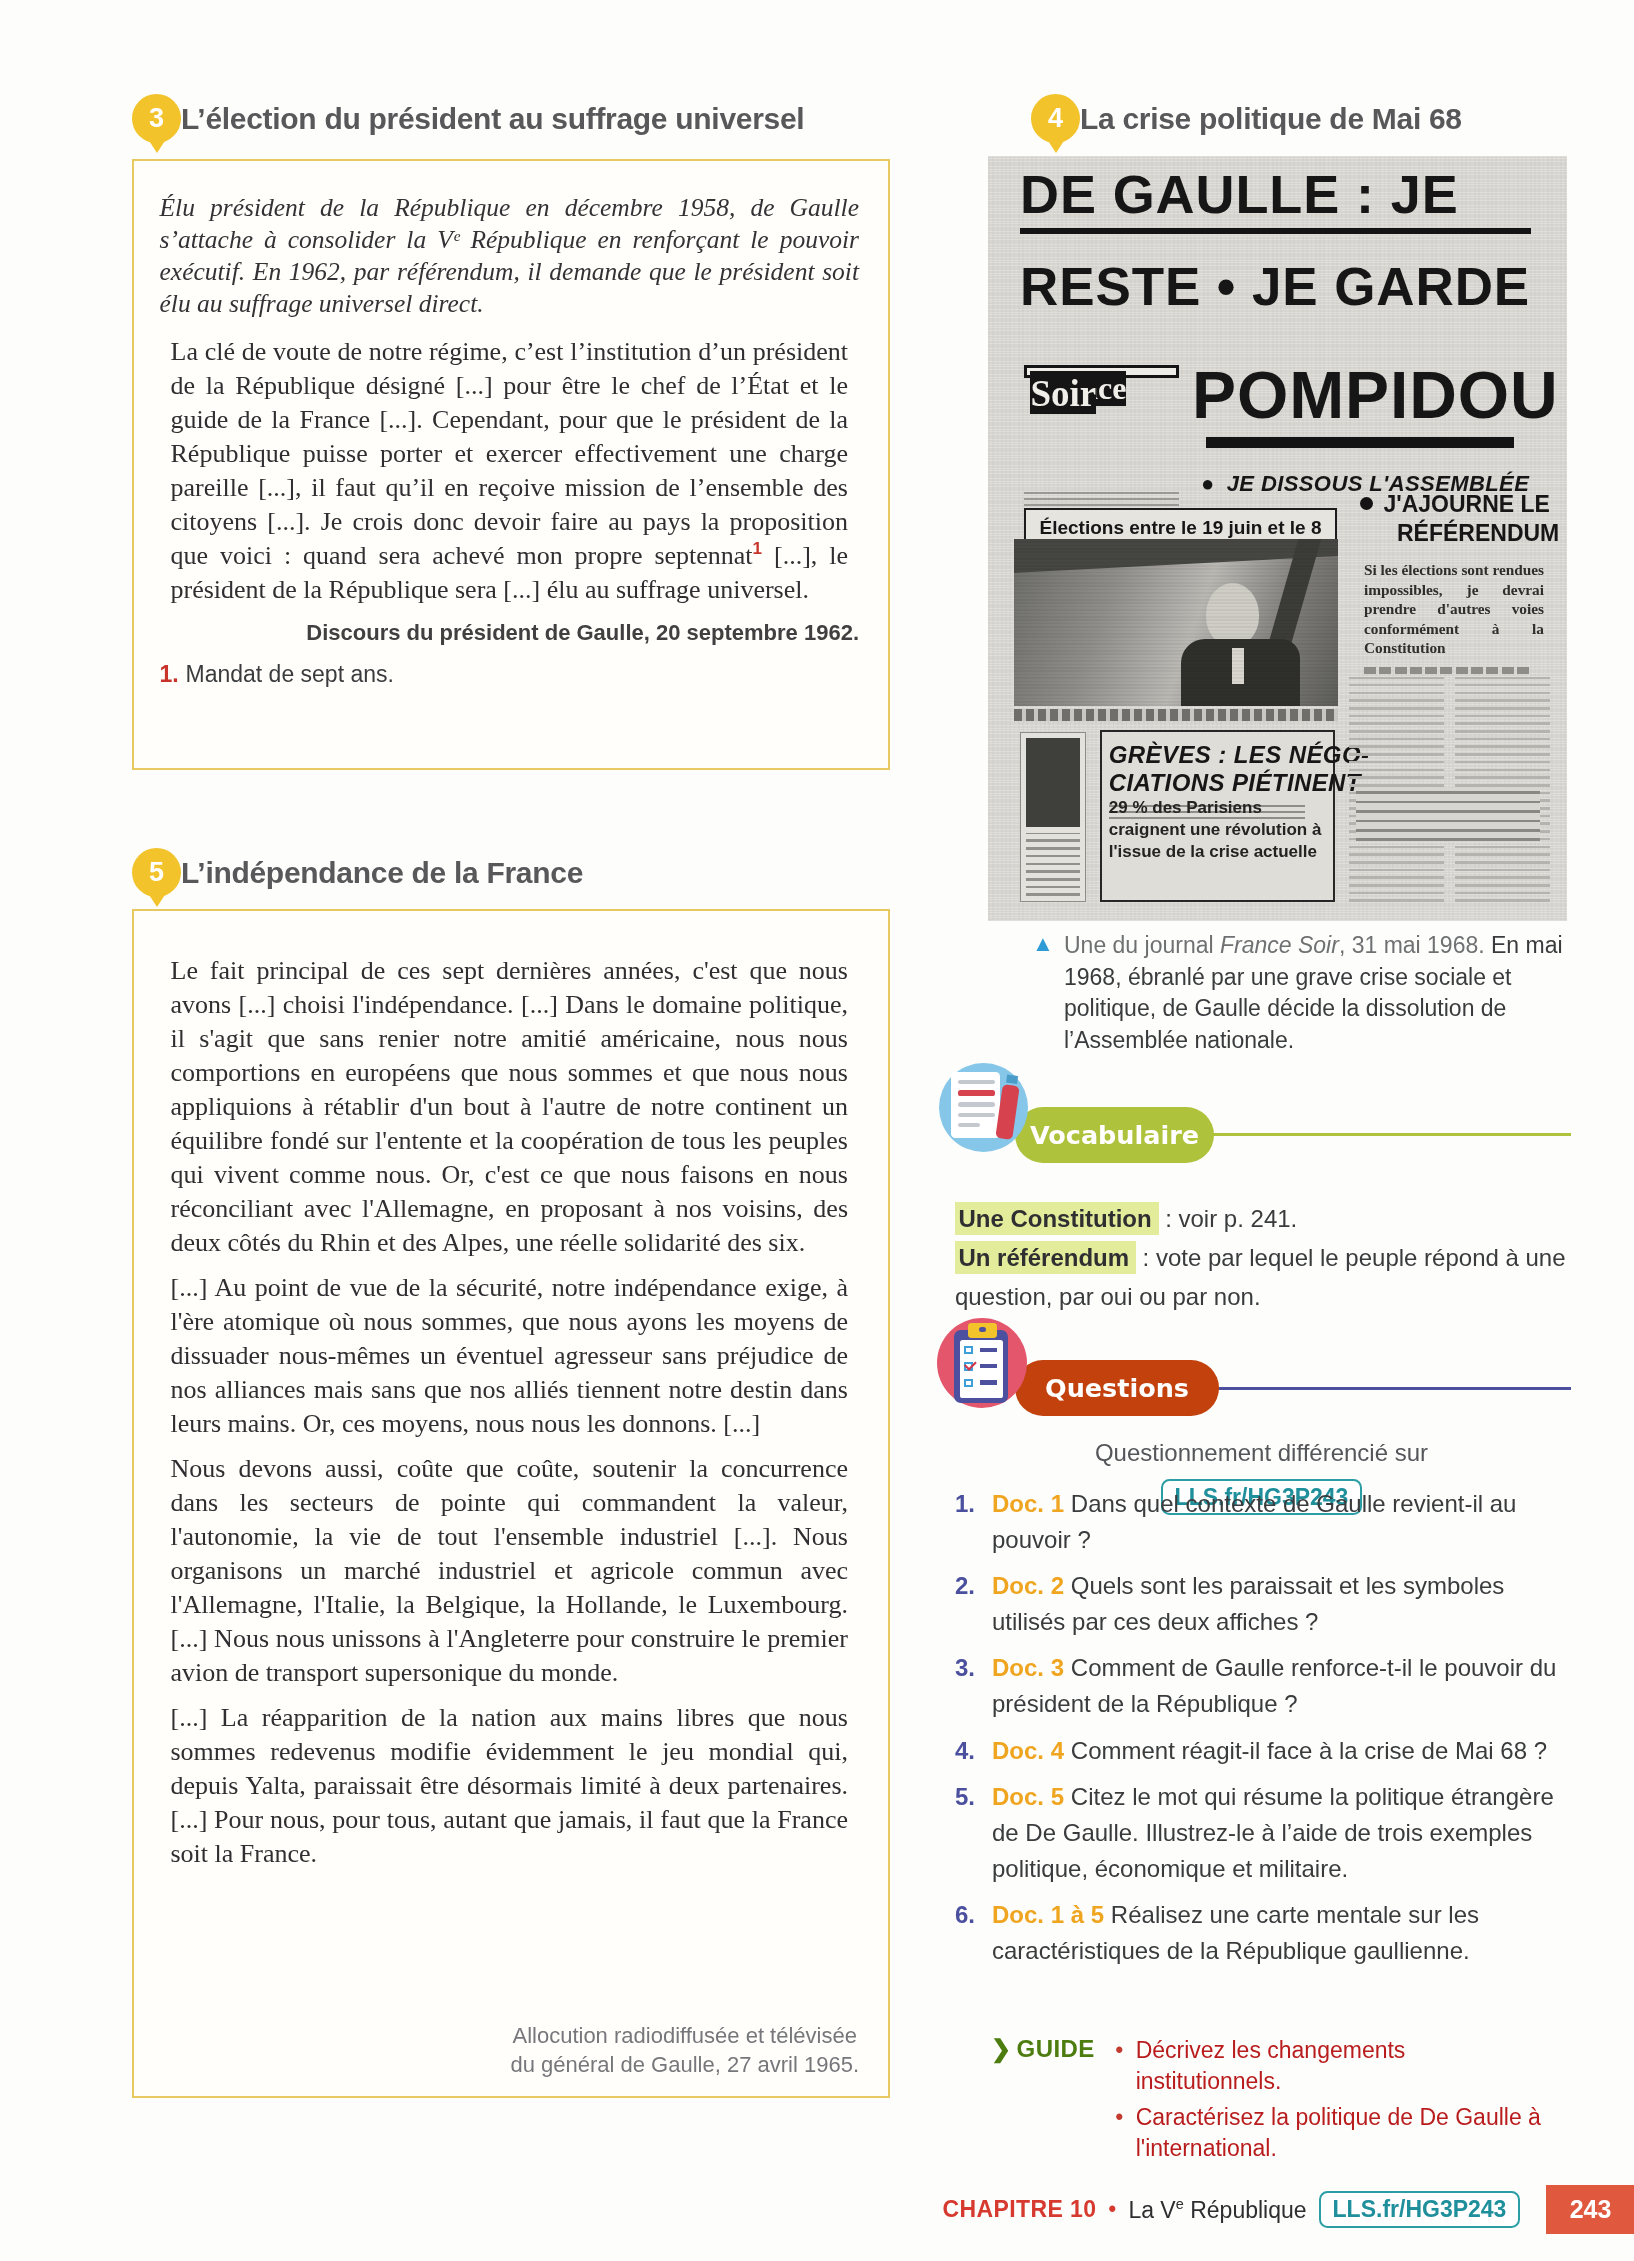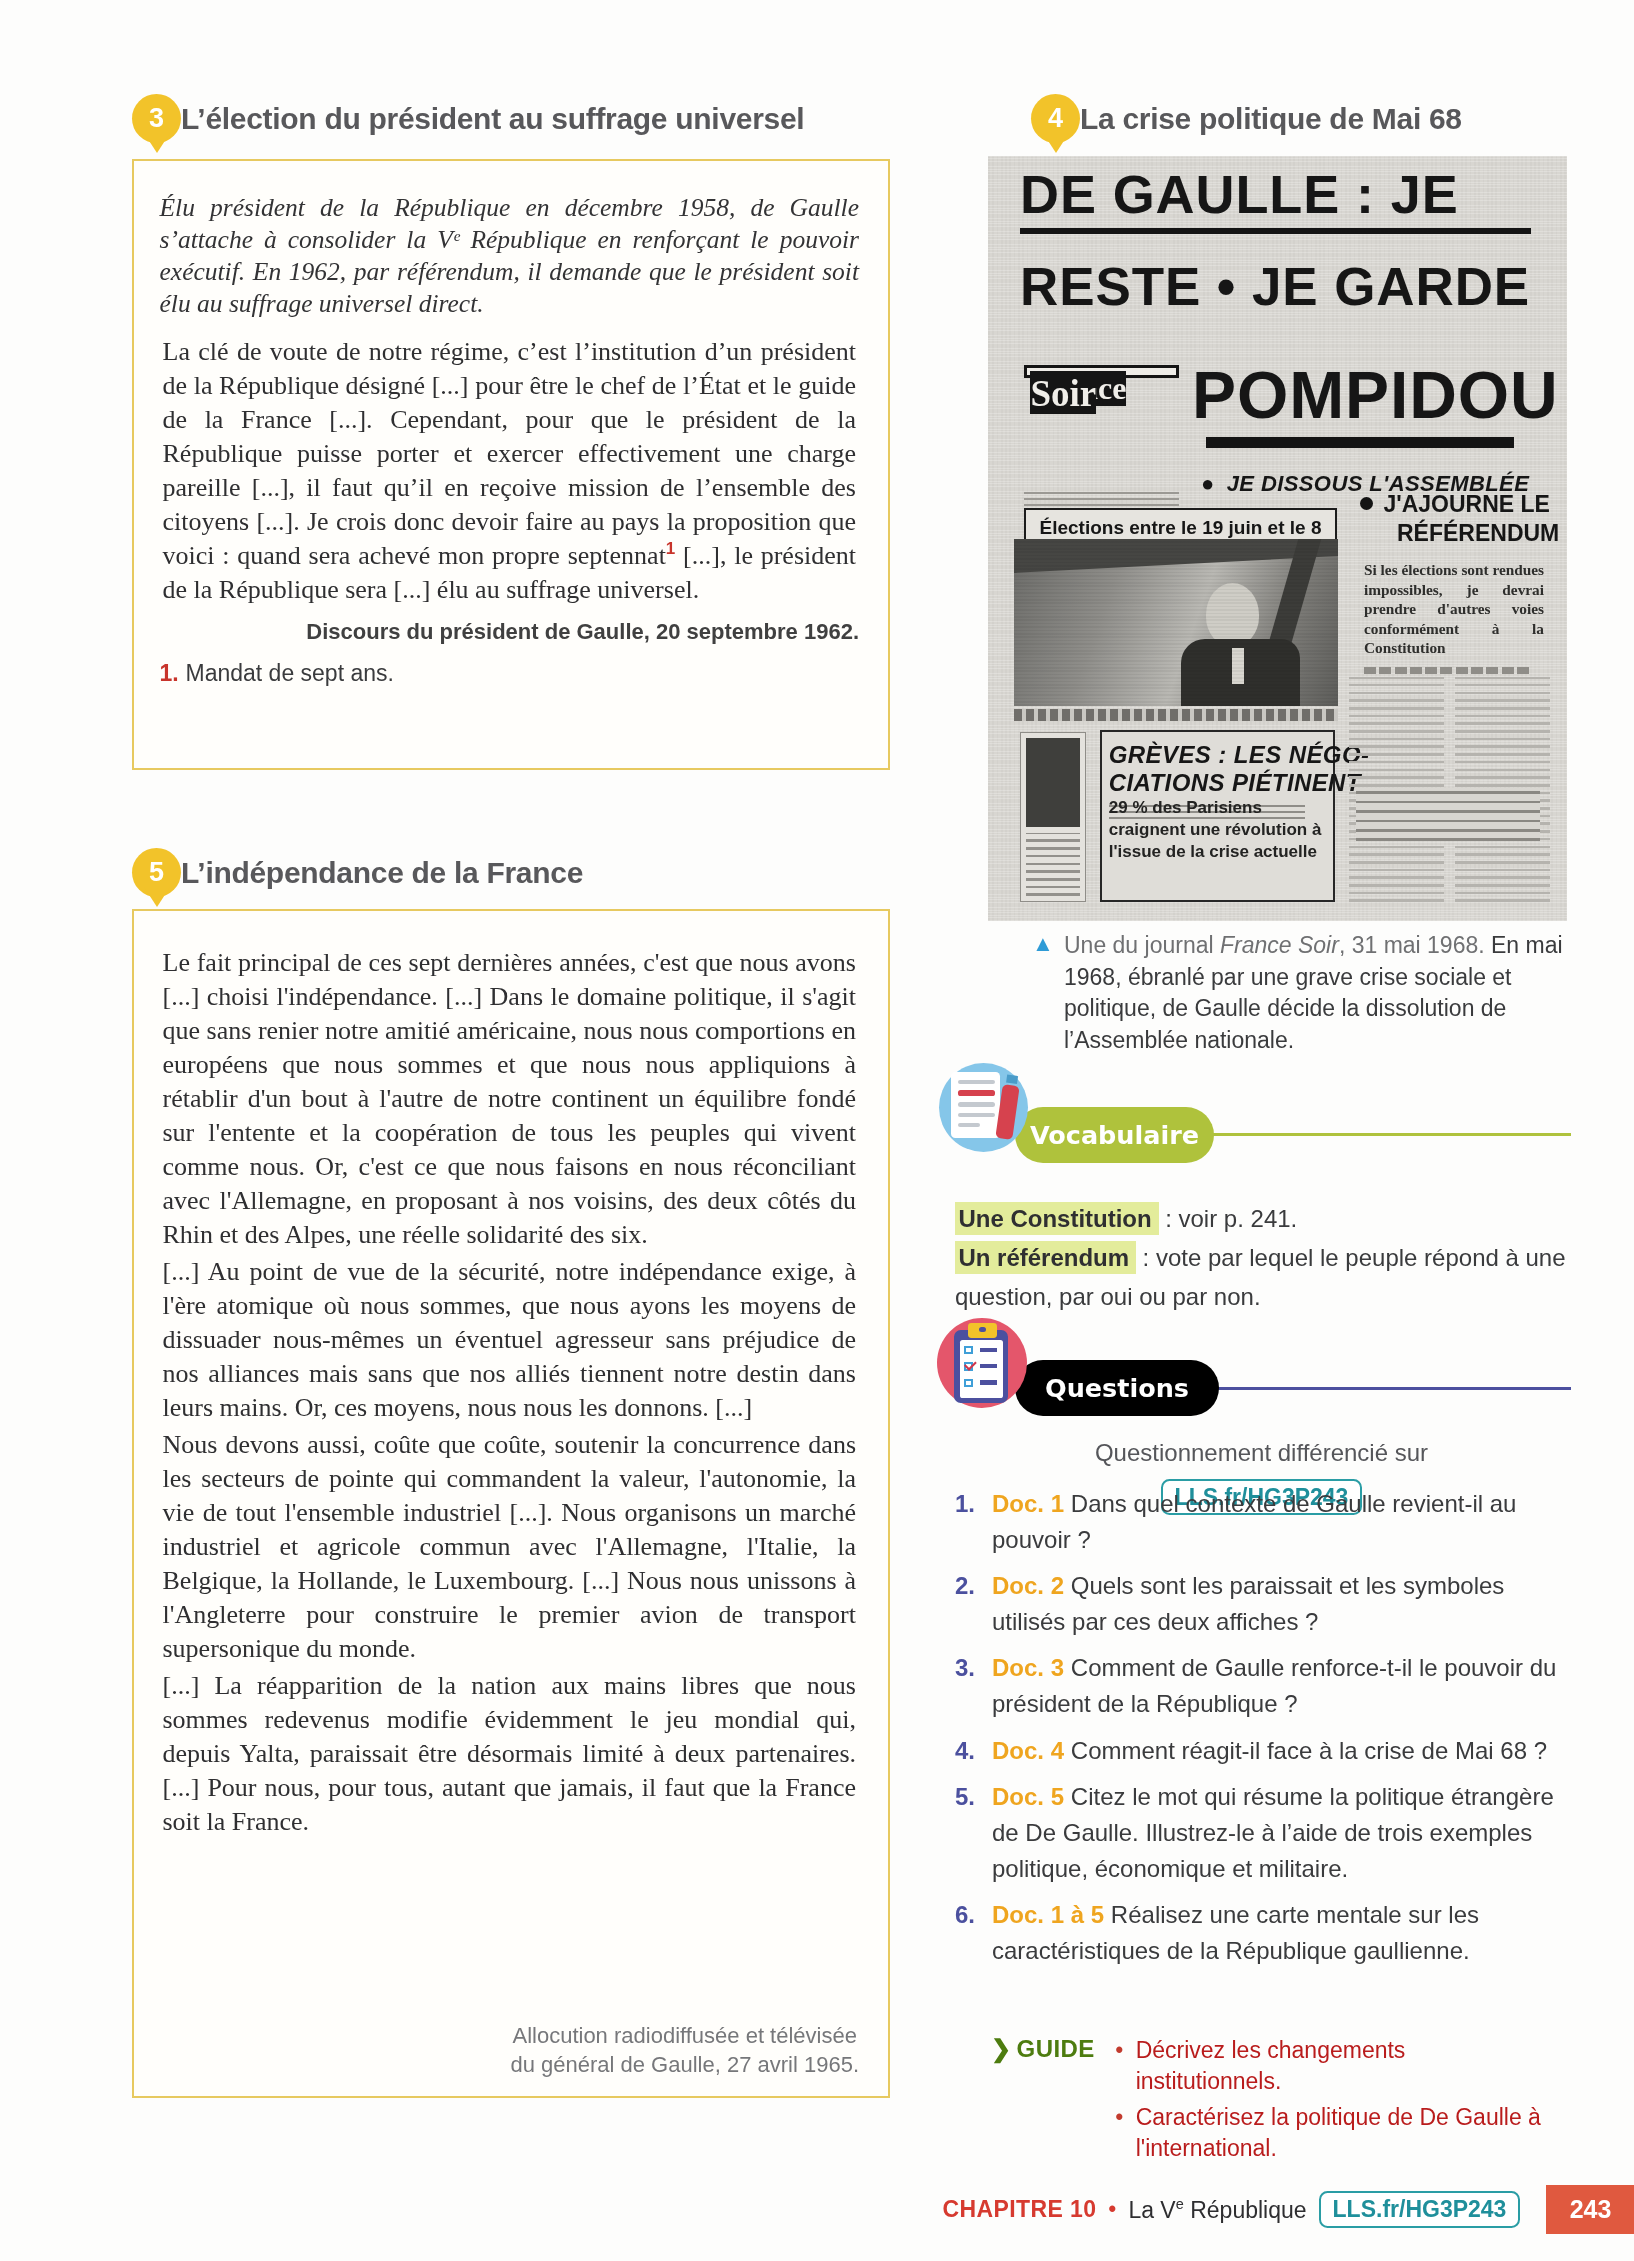--- a/index.html
+++ b/index.html
@@ -16,21 +16,21 @@
              border-top:20.4px solid #F2C32A; }
   .doc-title { font-size:30px; font-weight:bold; color:#58585B; letter-spacing:-0.3px; }
 
   
   .doc-box { position:absolute; border:2.6px solid #E7C95F; background:#fffefb; box-sizing:border-box; }
   #doc3-box { left:132px; top:159px;  width:758px; height:611px;  padding:31px 29px 0 25.5px; }
   #doc5-box { left:132px; top:909px; width:758px; height:1189px; padding:32px 29px 0 25.5px; }
   .serif-intro { font-family:"Liberation Serif", serif; font-style:italic; font-size:25.5px; line-height:32px;
                  color:#333335; margin:0 0 15.3px 0; text-align:justify; }
   .serif-body  { font-family:"Liberation Serif", serif; font-size:26px; line-height:34px; color:#2F2F31;
-                 margin:3px; text-align:justify; }
+                 margin:11px; text-align:justify; }
   .footnote-marker { color:#C8342B; font-weight:bold; font-size:17px; vertical-align:super; line-height:0;
                  font-family:"Liberation Sans", sans-serif; }
   .doc-citation { margin-top:10.2px; text-align:right; color:#404040; font-size:22px; line-height:29px;font-weight:bold; }
   .doc-footnote { margin-top:13.6px; font-size:23px; color:#3A3B3D; }
   .doc-footnote .fn-num { color:#C8342B; font-weight:bold; margin-right:6.8px; }
   .doc-citation-abs { position:absolute; right:29px; bottom:17px; text-align:center;
                  color:#76777A; font-size:22px; line-height:29px; }
 
   
   #newspaper { position:absolute; left:988px; top:156px; width:579px; height:765px; background:#D8D6D1;
@@ -114,21 +114,21 @@
   #vocab-icon .vi-doc i { display:block; height:4.3px; border-radius:2.6px; background:#C4C9CF; margin-bottom:6px; }
   #vocab-icon .vi-doc i.short { width:60%; }
   #vocab-icon .vi-doc i.red { background:#D6424E; height:6px; }
   #vocab-icon .vi-pen { position:absolute; right:12px; top:22px; width:17px; height:54px; background:#D6424E;
               border-radius:5.1px; transform:rotate(8deg); }
   #vocab-icon .vi-pen::before { content:""; position:absolute; left:3.4px; top:-10.2px; width:10.2px; height:8.5px; background:#4A9CC9; }
   #vocab-entries { position:absolute; left:955px; top:1199px; width:611px; font-size:24px; line-height:39px; color:#3A3B3D; }
   .vocab-term { background:#E3EC9B; font-weight:bold; color:#2F2F31; padding:2.6px 6.8px 2.6px 3.4px; }
 
   
-  #q-pill { left:1015px; top:1360px; width:204px; background:#000000; }
+  #q-pill { left:1015px; top:1360px; width:204px; background:#c2410c; }
   #q-line { position:absolute; left:1216px; top:1387px; width:355px; height:2.6px; background:#4C509F; }
   #q-icon { position:absolute; left:937px; top:1318px; width:90px; height:90px; z-index:3; }
   #q-icon .qi-circle { position:absolute; inset:0; background:#E4566B; border-radius:50%; }
   #q-icon .qi-board { position:absolute; left:17px; top:12px; width:54px; height:73px; background:#4C509F; border-radius:6.8px; }
   #q-icon .qi-clip { position:absolute; left:31px; top:5.1px; width:29px; height:15.3px; background:#F2C32A; border-radius:3.4px; }
   #q-icon .qi-clip::after { content:""; position:absolute; left:11px; top:4.3px; width:6.8px; height:4.3px; background:#4C509F; border-radius:2.6px; }
   #q-icon .qi-page { position:absolute; left:23px; top:22px; width:43px; height:58px; background:#fff; border-radius:2.6px; padding:5.1px 4.3px 0 4.3px; box-sizing:border-box; }
   #q-icon .qi-row { position:relative; height:12px; margin-bottom:4.3px; }
   #q-icon .qi-chk { position:absolute; left:0; top:0.9px; width:8.5px; height:8.5px; border:2.6px solid #3F9FD8; box-sizing:border-box; }
   #q-icon .qi-row.checked::after { content:""; position:absolute; left:0.9px; top:0; width:8.5px; height:5.1px;

